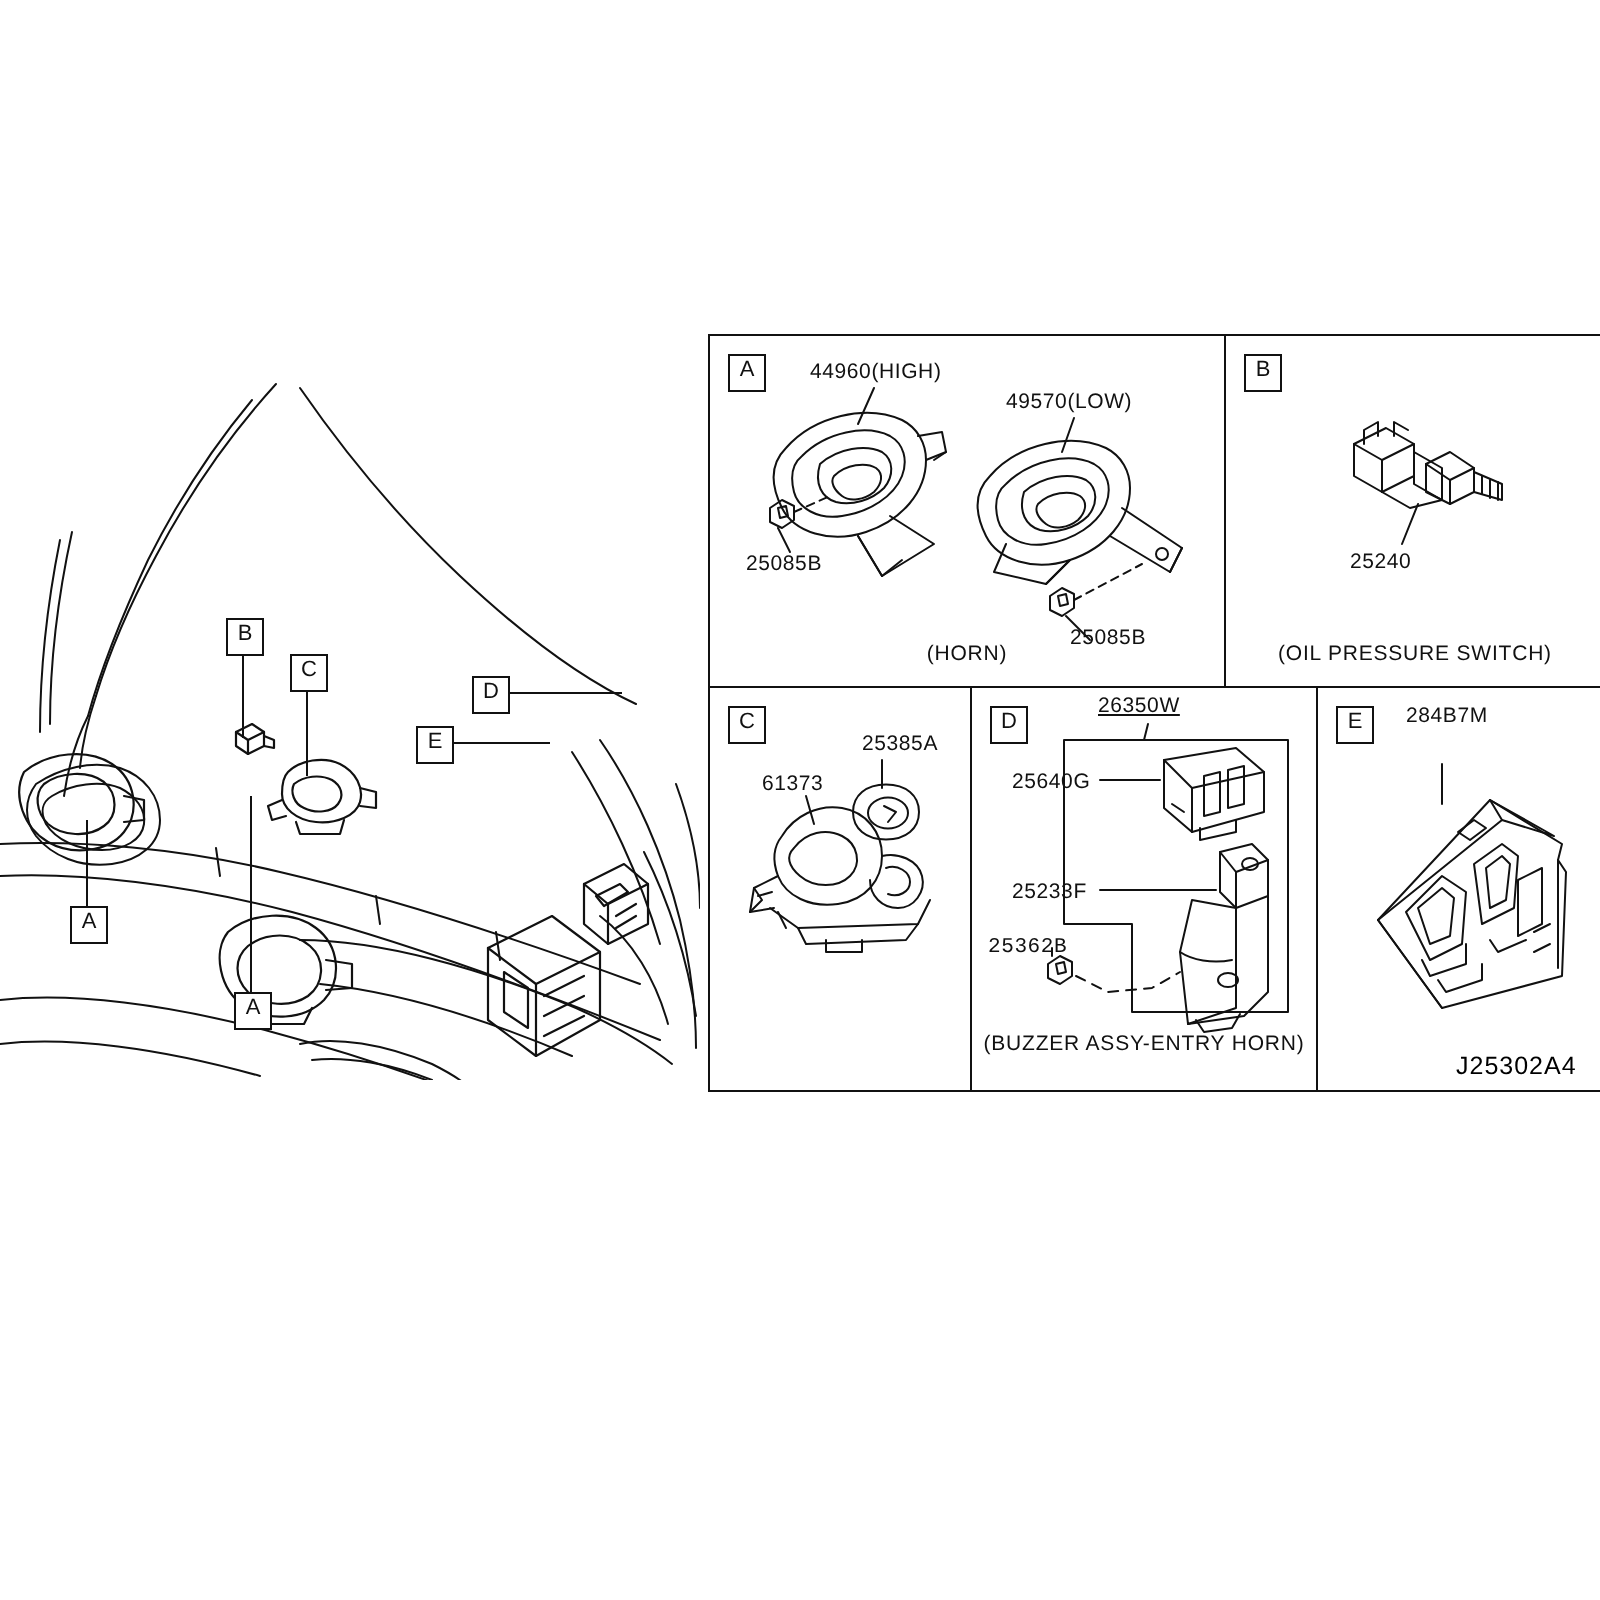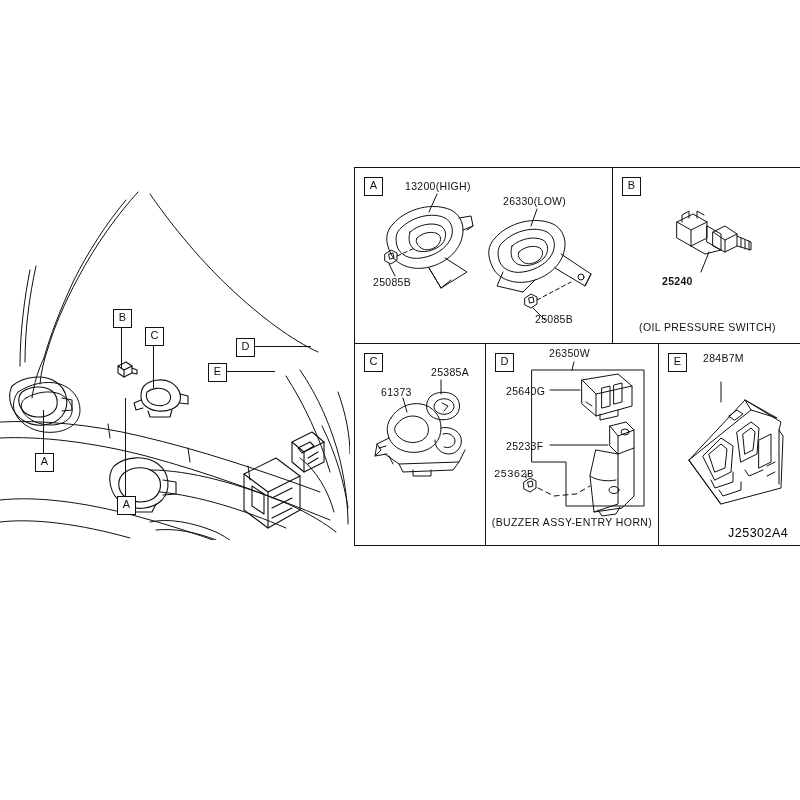--- a/index.html
+++ b/index.html
@@ -142,22 +142,22 @@
     <div class="gl" style="left:0;top:176px;width:448px;height:1.2px;"></div>
 
     <div class="gl" style="left:258px;top:0;width:1.2px;height:177px;"></div>
 
     <div class="gl" style="left:131px;top:176px;width:1.2px;height:203px;"></div>
     <div class="gl" style="left:304px;top:176px;width:1.2px;height:203px;"></div>
 
     <div class="panel" style="left:1px;top:1px;width:257px;height:175px;">
       <div class="tag" style="left:9px;top:9px;">A</div>
 
-      <div class="pn" style="left:50px;top:12px;">13200(HIGH)</div>
-      <div class="pn" style="left:148px;top:27px;">26330(LOW)</div>
+      <div class="pn" style="left:50px;top:12px;">44960(HIGH)</div>
+      <div class="pn" style="left:148px;top:27px;">49570(LOW)</div>
       <div class="pn" style="left:18px;top:108px;">25085B</div>
       <div class="pn" style="left:180px;top:145px;">25085B</div>
 
       <svg width="257" height="175" viewBox="0 0 257 175" fill="none" stroke="#111" stroke-width="1" stroke-linecap="round" stroke-linejoin="round" style="position:absolute;left:0;top:0;">
 
         <path d="M82 26 L74 44"></path>
 
         <path d="M38 56 C52 40 78 34 96 42 C104 46 108 54 108 62 C108 78 96 92 78 98 C60 104 42 98 36 86 C30 74 30 64 38 56Z"></path>
         <path d="M46 60 C58 48 78 44 90 50 C97 54 99 62 96 70 C92 80 80 88 66 90 C54 92 44 86 42 78 C40 70 41 64 46 60Z"></path>
         <path d="M55 64 C64 56 78 54 86 58 C92 62 92 70 87 76 C81 82 71 85 63 83 C56 81 52 74 55 64Z"></path>
@@ -192,25 +192,26 @@
         <circle cx="226" cy="109" r="3"></circle>
 
         <path d="M170 130 L176 126 L182 129 L182 136 L176 140 L170 137 Z"></path>
         <path d="M174 130 L178 129 L179 134 L175 135 Z"></path>
 
         <path d="M182 132 L216 114" stroke-dasharray="4 3"></path>
 
         <path d="M178 140 L190 152"></path>
       </svg>
 
+      <div class="cap" style="left:0;top:153px;">(HORN)</div>
     </div>
 
     <div class="panel" style="left:259px;top:1px;width:189px;height:175px;">
       <div class="tag" style="left:9px;top:9px;">B</div>
-      <div class="pn" style="left:49px;top:107px;font-weight:bold;">25240</div>
+      <div class="pn" style="left:62px;top:107px;">25240</div>
 
       <svg width="189" height="175" viewBox="0 0 189 175" fill="none" stroke="#111" stroke-width="1" stroke-linecap="round" stroke-linejoin="round" style="position:absolute;left:0;top:0;">
 
         <path d="M64 54 L80 46 L94 54 L94 70 L78 78 L64 70 Z"></path>
         <path d="M78 78 L78 62 L94 54"></path>
         <path d="M64 54 L78 62"></path>
         <path d="M69 54 L69 47 L76 43 L76 50"></path>
         <path d="M84 50 L84 43 L91 47"></path>
 
         <path d="M94 58 L108 66 L108 82 L94 74 Z"></path>
@@ -260,21 +261,21 @@
         <path d="M44 120 L48 128 L98 126 L104 118"></path>
         <path d="M34 112 L38 120"></path>
 
         <path d="M58 126 L58 132 L76 132 L76 126"></path>
       </svg>
 
     </div>
 
     <div class="panel" style="left:132px;top:177px;width:172px;height:201px;">
       <div class="tag" style="left:9px;top:9px;">D</div>
-      <div class="pn" style="left:63px;top:3px;">26350W</div>
+      <div class="pn" style="left:63px;top:3px;text-decoration:underline;">26350W</div>
       <div class="pn" style="left:20px;top:41px;">25640G</div>
       <div class="pn" style="left:20px;top:96px;">25233F</div>
       <div class="pn" style="left:8px;top:124px;font-family:Liberation Mono, monospace;">25362B</div>
 
       <svg width="172" height="201" viewBox="0 0 172 201" fill="none" stroke="#111" stroke-width="1" stroke-linecap="round" stroke-linejoin="round" style="position:absolute;left:0;top:0;">
 
         <path d="M88 18 L86 26"></path>
         <path d="M46 26 L158 26 L158 162 L80 162 L80 118 L46 118 Z" stroke-width="1"></path>
 
         <path d="M96 36 L132 30 L146 42 L146 62 L110 72 L96 60 Z"></path>

